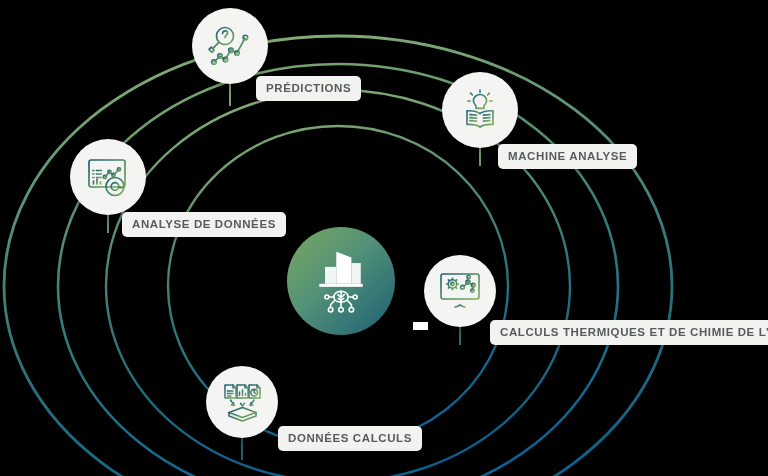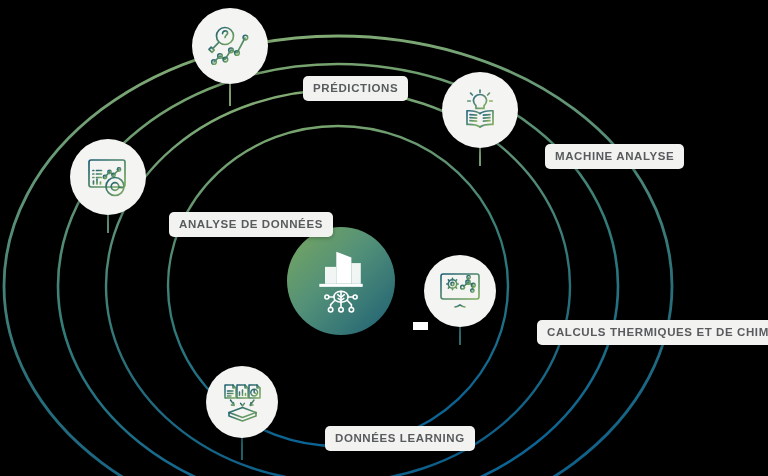--- a/index.html
+++ b/index.html
@@ -68,21 +68,20 @@
     color: #585b5d;
     font-size: 11.5px;
     font-weight: bold;
     letter-spacing: 0.6px;
     line-height: 1;
     padding: 7px 10px 6px 10px;
     white-space: nowrap;
     box-shadow: 0 1px 4px rgba(0,0,0,0.3);
     z-index: 7;
     font-family: "Liberation Sans", sans-serif;
-    margin-left: 47px;
   }
 
   
   .artifact {
     position: absolute;
     background: #ffffff;
     z-index: 3;
   }
 </style>
 </head>
@@ -289,17 +288,17 @@
         <path d="M34 19 L30.5 24"></path>
         <path d="M33.1 23.9 L30.2 24.4 L31.1 21.6"></path>
       </g>
       <g fill="none" stroke="url(#icoGrad)" stroke-width="1.6" stroke-linecap="round" stroke-linejoin="round">
         <path d="M22.5 26.5 L36 31.5 L22.5 36.5 L9 31.5 Z"></path>
         <path d="M9 31.5 L9 35 L22.5 40 L36 35 L36 31.5"></path>
         <path d="M22.5 36.5 L22.5 40"></path>
       </g>
     </svg>
   </div>
-  <div class="pill" style="left:278px; top:426px;">DONNÉES LEARNING</div>
+  <div class="pill" style="left:278px; top:426px;">DONNÉES CALCULS</div>
 
   <div class="artifact" style="left:413px; top:322px; width:15px; height:8px;"></div>
 
 </div>
 
 </body></html>

